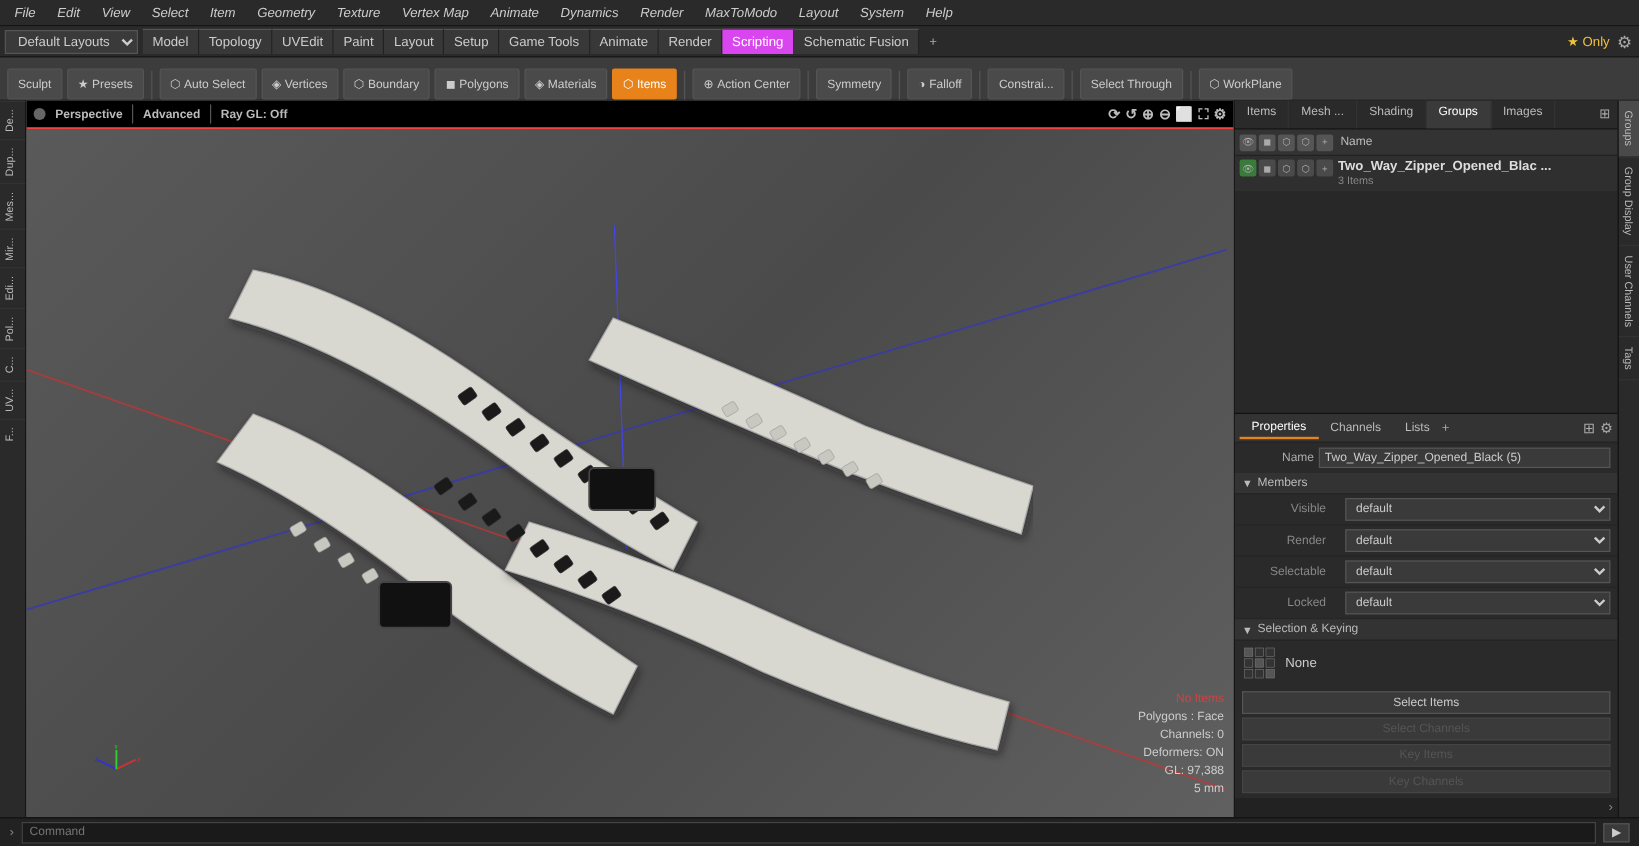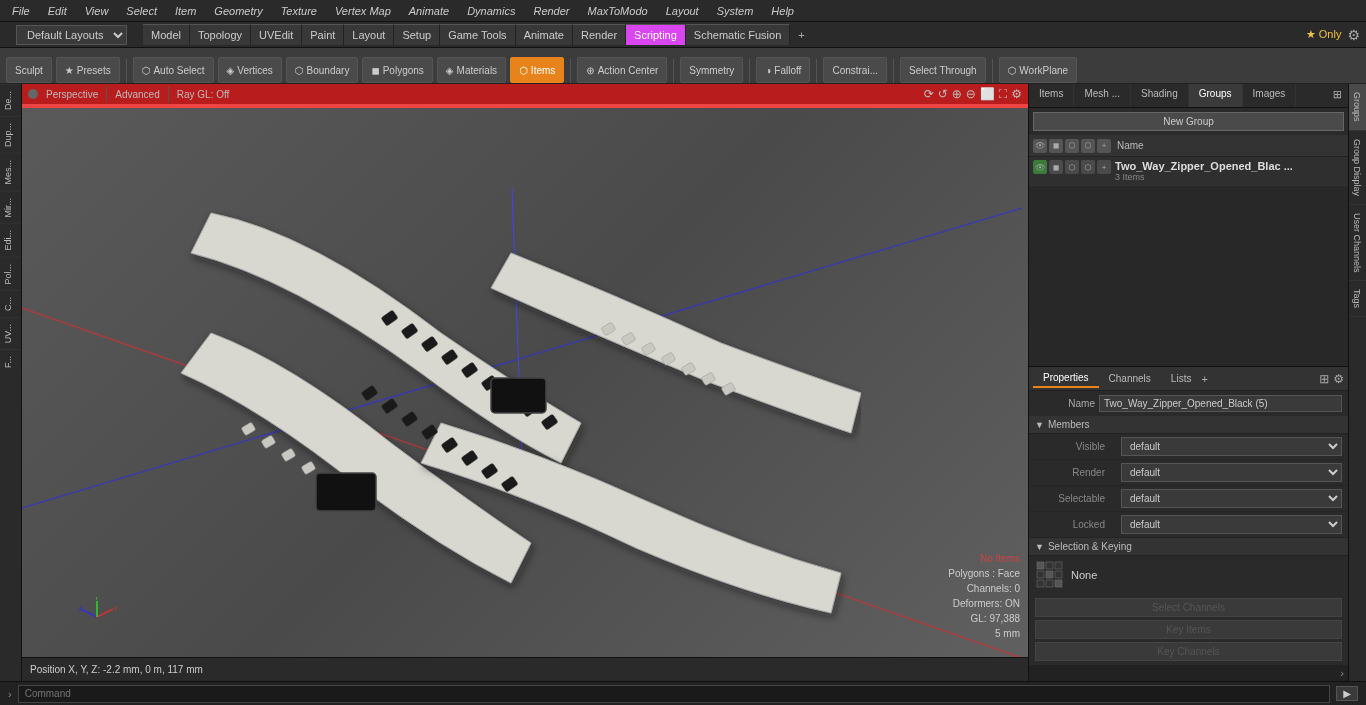--- a/index.html
+++ b/index.html
@@ -4,21 +4,21 @@
   <style>
     * { box-sizing: border-box; margin: 0; padding: 0; }
     body { background: #3a3a3a; color: #ccc; font-family: Arial, sans-serif; font-size: 11px; width: 1366px; height: 705px; overflow: hidden; }
 
     
     #menu-bar { background: #2a2a2a; height: 22px; display: flex; align-items: center; padding: 0 4px; gap: 2px; border-bottom: 1px solid #111; font-style: italic; }
     .menu-item { padding: 2px 8px; color: #ccc; cursor: pointer; font-size: 11px; }
 
     
     #layout-bar { background: #2a2a2a; height: 26px; display: flex; align-items: center; border-bottom: 1px solid #111; }
-    #layout-dropdown { background: #3a3a3a; color: #ccc; border: 1px solid #555; padding: 2px 6px; font-size: 11px; margin: 0 16px; }
+    #layout-dropdown { background: #3a3a3a; color: #ccc; border: 1px solid #555; padding: 2px 6px; font-size: 11px; margin: 0 4px; }
     .layout-tab { padding: 4px 8px; background: #383838; color: #ccc; font-size: 11px; cursor: pointer; border-right: 1px solid #222; border-top: 1px solid #555; }
     .layout-tab.active { background: #d946ef; color: #fff; }
     .layout-tab-plus { padding: 4px 8px; color: #aaa; cursor: pointer; }
     #layout-right { margin-left: auto; display: flex; align-items: center; gap: 6px; padding-right: 6px; }
     #star-only { color: #f0c040; font-size: 11px; }
     #settings-btn { color: #aaa; font-size: 14px; cursor: pointer; }
 
     
     #toolbar { background: #3c3c3c; height: 36px; display: flex; align-items: flex-end; padding: 0 6px; gap: 4px; border-bottom: 1px solid #222; }
     .tool-btn { background: #4a4a4a; border: 1px solid #555; color: #ccc; padding: 3px 8px; font-size: 10px; cursor: pointer; border-radius: 2px; height: 26px; display: flex; align-items: center; gap: 3px; white-space: nowrap; }
@@ -27,21 +27,21 @@
 
     
     #main { display: flex; height: calc(705px - 22px - 26px - 36px - 24px); }
 
     
     #left-sidebar { width: 22px; background: #2a2a2a; display: flex; flex-direction: column; border-right: 1px solid #111; }
     .left-tab { writing-mode: vertical-rl; transform: rotate(180deg); padding: 6px 3px; color: #bbb; font-size: 9px; cursor: pointer; border-bottom: 1px solid #333; text-align: center; }
 
     
     #viewport { flex: 1; position: relative; background: #5a5a5a; overflow: hidden; }
-    #viewport-toolbar { background: #b91c1c; height: 24px; display: flex; align-items: center; padding: 0 6px; gap: 8px; border-bottom: 4px solid #ef4444; }
+    #viewport-toolbar { background: #000000; height: 24px; display: flex; align-items: center; padding: 0 6px; gap: 8px; border-bottom: 2px solid #ef4444; font-weight: bold; }
     .vp-dot { width: 10px; height: 10px; background: #666; border-radius: 50%; }
     .vp-label { color: #bbb; font-size: 10px; }
     .vp-separator { width: 1px; height: 16px; background: #555; }
     #vp-icons-right { margin-left: auto; display: flex; gap: 4px; align-items: center; }
     .vp-icon-btn { color: #bbb; font-size: 12px; cursor: pointer; }
 
     
     #canvas-area { width: 100%; height: calc(100% - 24px); position: relative; background: linear-gradient(135deg, #5a5a5a 0%, #4a4a4a 50%, #606060 100%); }
 
     
@@ -353,38 +353,34 @@
           <div id="no-items">No Items</div>
           <div>Polygons : Face</div>
           <div>Channels: 0</div>
           <div>Deformers: ON</div>
           <div>GL: 97,388</div>
           <div>5 mm</div>
         </div>
       </div>
     </div>
 
-    <div id="position-bar">
-      <span>Position X, Y, Z:  -2.2 mm, 0 m, 117 mm</span>
-    </div>
   </div>
 
   <div id="right-panel">
 
     <div id="right-tabs">
       <div class="right-tab">Items</div>
       <div class="right-tab">Mesh ...</div>
       <div class="right-tab">Shading</div>
       <div class="right-tab active">Groups</div>
       <div class="right-tab">Images</div>
       <div id="right-tab-plus">⊞</div>
     </div>
 
     <div id="groups-panel">
-      <button id="new-group-btn">New Group</button>
 
       <div id="groups-table-header">
         <div class="groups-col-icons">
           <div class="col-icon">👁</div>
           <div class="col-icon">◼</div>
           <div class="col-icon">⬡</div>
           <div class="col-icon">⬡</div>
           <div class="col-icon">+</div>
         </div>
         <div class="groups-col-name">Name</div>
@@ -473,20 +469,21 @@
               <rect x="11" y="11" width="7" height="7" fill="#555" stroke="#777" stroke-width="0.5"></rect>
               <rect x="20" y="11" width="7" height="7" fill="#333" stroke="#777" stroke-width="0.5"></rect>
               <rect x="2" y="20" width="7" height="7" fill="#333" stroke="#777" stroke-width="0.5"></rect>
               <rect x="11" y="20" width="7" height="7" fill="#333" stroke="#777" stroke-width="0.5"></rect>
               <rect x="20" y="20" width="7" height="7" fill="#555" stroke="#777" stroke-width="0.5"></rect>
             </svg>
             <span>None</span>
           </div>
 
           <div class="keying-buttons">
+            <button class="keying-btn">Select Items</button>
             <button class="keying-btn disabled">Select Channels</button>
             <button class="keying-btn disabled">Key Items</button>
             <button class="keying-btn disabled">Key Channels</button>
           </div>
         </div>
 
         <div style="display:flex; justify-content:flex-end; padding:2px 4px; background:#222;">
           <span style="color:#888; cursor:pointer;">›</span>
         </div>
       </div>

